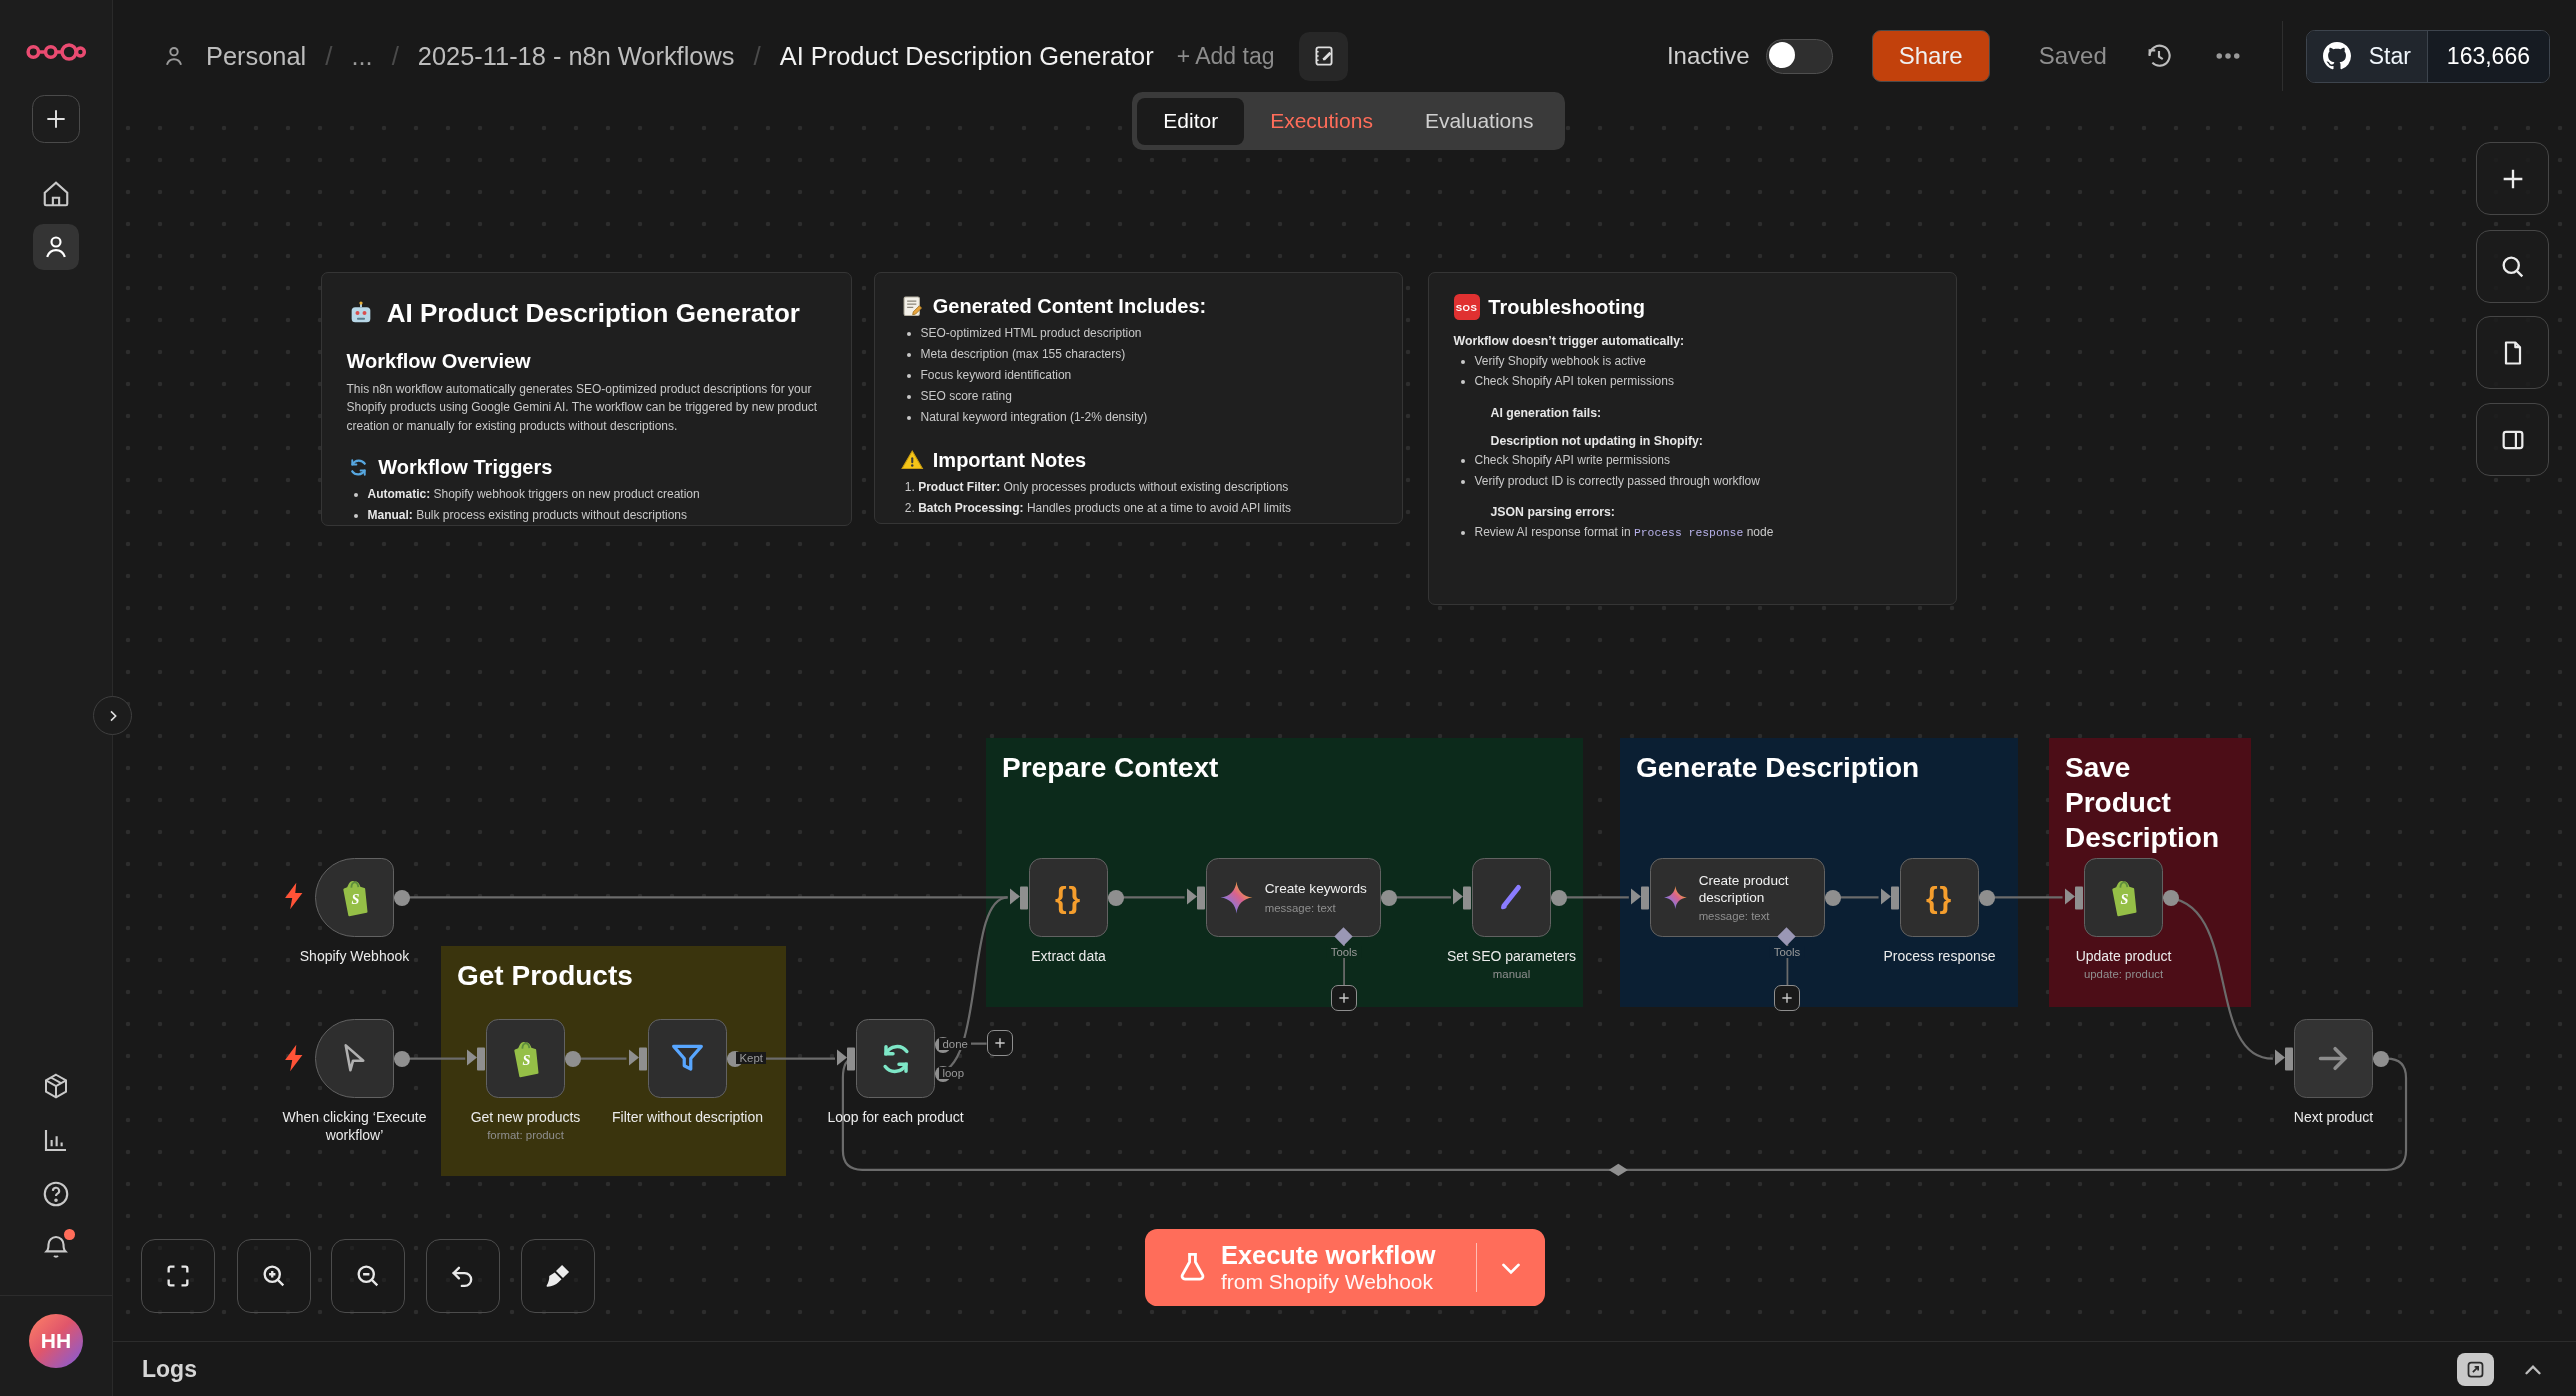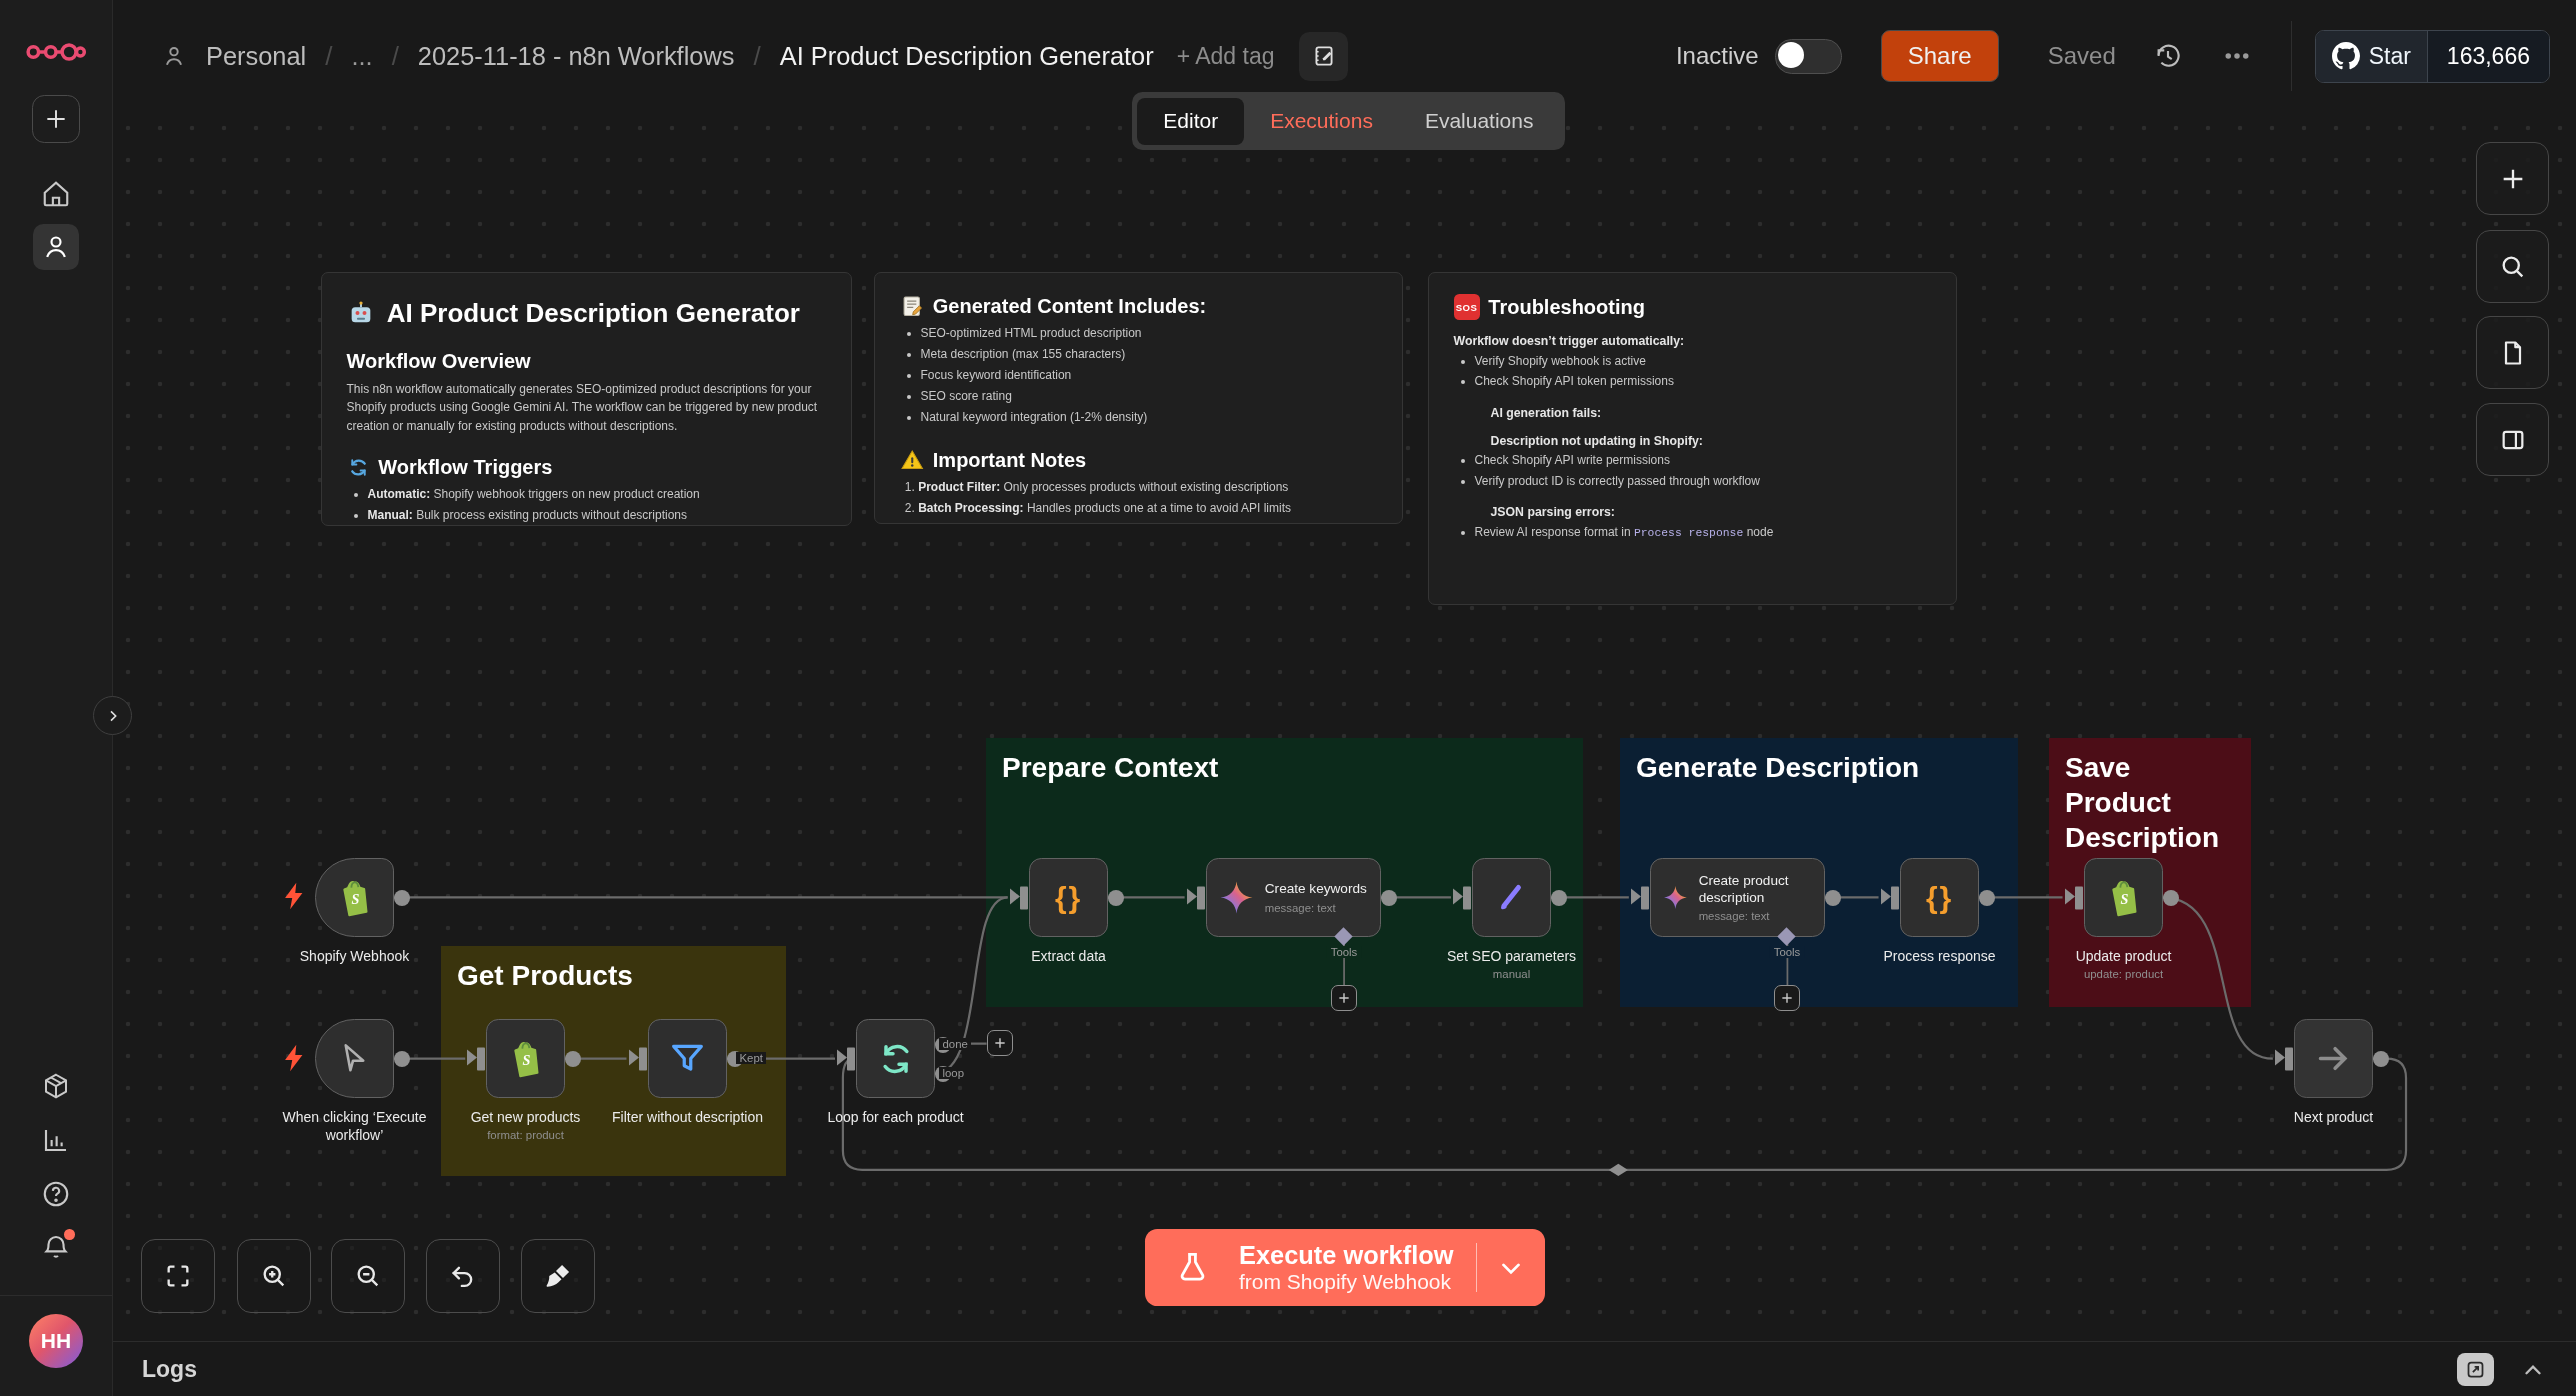--- a/index.html
+++ b/index.html
@@ -25,21 +25,21 @@
   .notebtn{width:49px;height:49px;background:#272727;border-radius:10.5px;margin-left:24.5px;display:flex;align-items:center;justify-content:center}
   .hright{position:absolute;right:26px;top:0;height:112px;display:flex;align-items:center}
   .inactive{font-size:24px;color:#d0d0d0;margin-right:16px}
   .toggle{width:65px;height:33px;border-radius:16.6px;background:#2f2f2f;border:0.9px solid #4f4f4f;position:relative;margin-right:39px}
   .toggle::after{content:"";position:absolute;left:2.6px;top:2.6px;width:26px;height:26px;border-radius:50%;background:#fff}
   .sharebtn{background:#c2410c;border:0.9px solid #4a4a4a;border-radius:8.8px;color:#f0f0f0;font-size:24px;padding:11.4px 26px;margin-right:49px}
   .savedlbl{font-size:24px;color:#8f8f8f;margin-right:37px}
   .hicon{margin-right:39px}
   .vdiv{width:0.9px;height:70px;background:#2e2e2e;margin:0 23px 0 0}
   .gh{display:flex;height:51px;border:0.9px solid #3d444d;border-radius:8.8px;overflow:hidden}
-  .gh-left{display:flex;align-items:center;gap:9px;background:#21262d;padding:0 16px;font-size:23px;color:#f0f6fc}
+  .gh-left{display:flex;align-items:center;gap:18px;background:#21262d;padding:0 16px;font-size:23px;color:#f0f6fc}
   .gh-right{display:flex;align-items:center;background:#161b22;padding:0 19px;font-size:23px;color:#fff;border-left:0.9px solid #3d444d}
   
   .tabs{position:absolute;left:1132px;top:92px;height:58px;background:#3a3a3a;border-radius:10.5px;display:flex;align-items:center;padding:0 5.3px;z-index:26}
   .tab{padding:0 26px;height:47px;display:flex;align-items:center;border-radius:8px;font-size:21px;color:#cfcfcf}
   .tab-active{background:#1b1b1b;color:#fff}
   .tab-exec{color:#ff6d5a}
   
   .note{position:absolute;background:#1f1f1f;border:0.9px solid #353535;border-radius:7px;padding:17.5px 24.5px;box-sizing:border-box;overflow:hidden;z-index:4}
   .note h1{font-size:26px;margin:7px 0 0;display:flex;gap:12.3px;align-items:center;color:#fff}
   .note h2{font-size:20px;margin:21px 0 5.3px;display:flex;gap:8.8px;align-items:center;color:#fff}
@@ -75,21 +75,21 @@
   .braces{color:#f59e2d;font-weight:700;font-size:30px;letter-spacing:1.8px}
   .zap{position:absolute;z-index:3}
   .plusbox{position:absolute;width:26px;height:26px;border:1.8px solid #8f8f8f;border-radius:7px;background:#191919;color:#c9c9c9;display:flex;align-items:center;justify-content:center;z-index:3;box-sizing:border-box}
   .diamond{position:absolute;width:13px;height:13px;background:#9a97b5;transform:rotate(45deg);z-index:4}
   .clab{position:absolute;font-size:11.4px;color:#9b9b9b;z-index:3;background:#191919;padding:0 3.5px;transform:translateY(-50%)}
   .toolslab{position:absolute;font-size:11.4px;color:#9b9b9b;z-index:4;transform:translateX(-50%);padding:0 4.4px}
   
   .cbtn{position:absolute;width:74px;height:74px;border:1.3px solid #4c4c4c;border-radius:14px;display:flex;align-items:center;justify-content:center;z-index:6;background:rgba(25,25,25,.55);box-sizing:border-box}
   .rbtn{position:absolute;left:2476px;width:73px;height:73px;border:1.3px solid #464646;border-radius:14px;display:flex;align-items:center;justify-content:center;z-index:6;background:rgba(28,28,28,.85);box-sizing:border-box}
   .exec{position:absolute;left:1145px;top:1229px;width:400px;height:77px;background:#ff6d5a;border-radius:12.3px;display:flex;align-items:center;z-index:6;color:#fff;box-sizing:border-box;padding-left:30px}
-  .exec .txt{margin-left:29px;line-height:1.15}
+  .exec .txt{margin-left:11px;line-height:1.15}
   .exec .t1{font-size:25.4px;font-weight:600}
   .exec .t2{font-size:21px;opacity:.95}
   .exec .ediv{position:absolute;right:68px;top:14px;bottom:14px;width:1.3px;background:rgba(255,255,255,.55)}
   .exec .chev{position:absolute;right:19px;top:50%;transform:translateY(-50%)}
   .expander{position:absolute;left:93px;top:696px;width:39px;height:39px;border:1.3px solid #3f3f3f;border-radius:50%;background:#1c1c1c;display:flex;align-items:center;justify-content:center;z-index:31;box-sizing:border-box}
   
   .logs{position:absolute;left:112px;right:0;bottom:0;height:56px;background:#191919;border-top:0.9px solid #2c2c2c;z-index:25;display:flex;align-items:center;padding:0 30px;box-sizing:border-box}
   .logs .ltitle{font-size:23px;font-weight:600;color:#d6d6d6}
   .logs .lright{margin-left:auto;display:flex;align-items:center;gap:26px}
   .popbtn{width:37px;height:33px;background:#c9c9c9;border-radius:8px;display:flex;align-items:center;justify-content:center}

